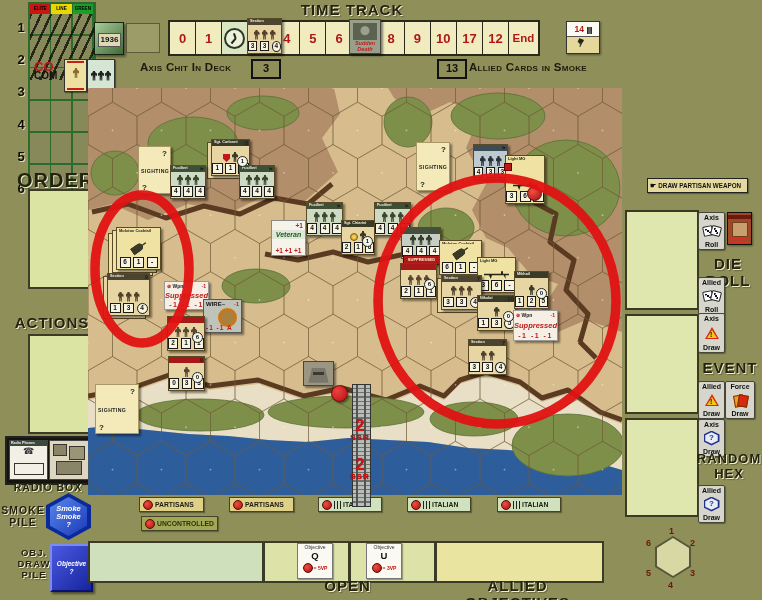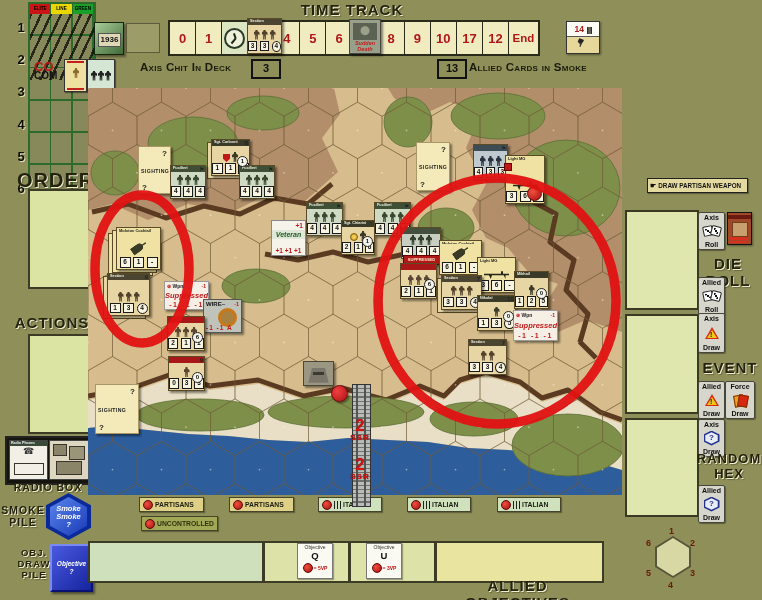--- a/index.html
+++ b/index.html
@@ -705,20 +705,21 @@
       <div class="cnum" style="left: 46px; top: 40px;">3</div>
       <div class="cnum" style="left: 24px; top: 52px;">4</div>
       <div class="cnum" style="left: 2px; top: 40px;">5</div>
       <div class="cnum" style="left: 2px; top: 10px;">6</div>
     </div>
 
   <div id="axisObjBox" class="abs zonebox"></div>
   <div id="openBox1" class="abs zonebox"></div>
   <div id="openBox2" class="abs zonebox"></div>
   <div id="alliedObjBox" class="abs zonebox"></div>
+  <div id="openLbl" class="abs stencil">OPEN</div>
   <div id="alliedObjLbl" class="abs stencil">ALLIED OBJECTIVES</div>
 
   <div id="units" class="abs">
       <div class="unit ut-sighting" style="position: absolute; left: 138px; top: 146px; width: 31px; height: 46px;">
         <span class="sgt-q1">?</span>
         <span class="sgt-mid">SIGHTING</span>
         <span class="sgt-q2">?</span>
       </div>
       <div class="unit ut-sighting" style="position: absolute; left: 95px; top: 384px; width: 42px; height: 48px;">
         <span class="sgt-q1">?</span>

